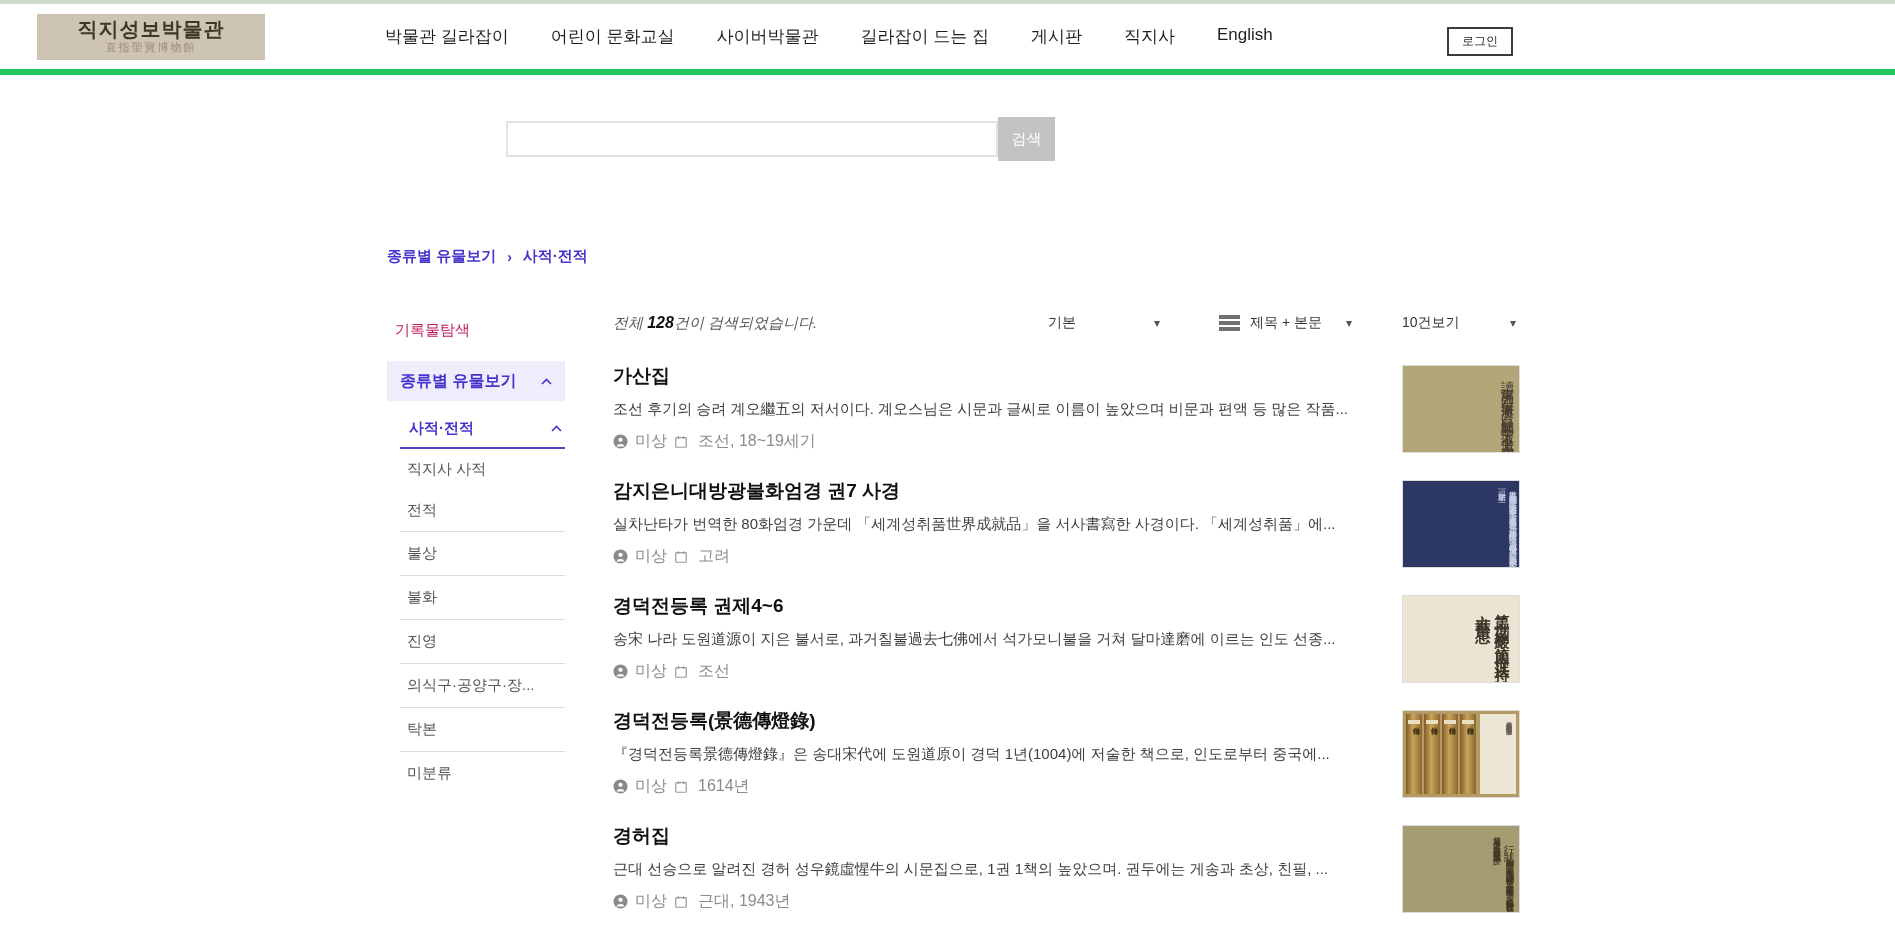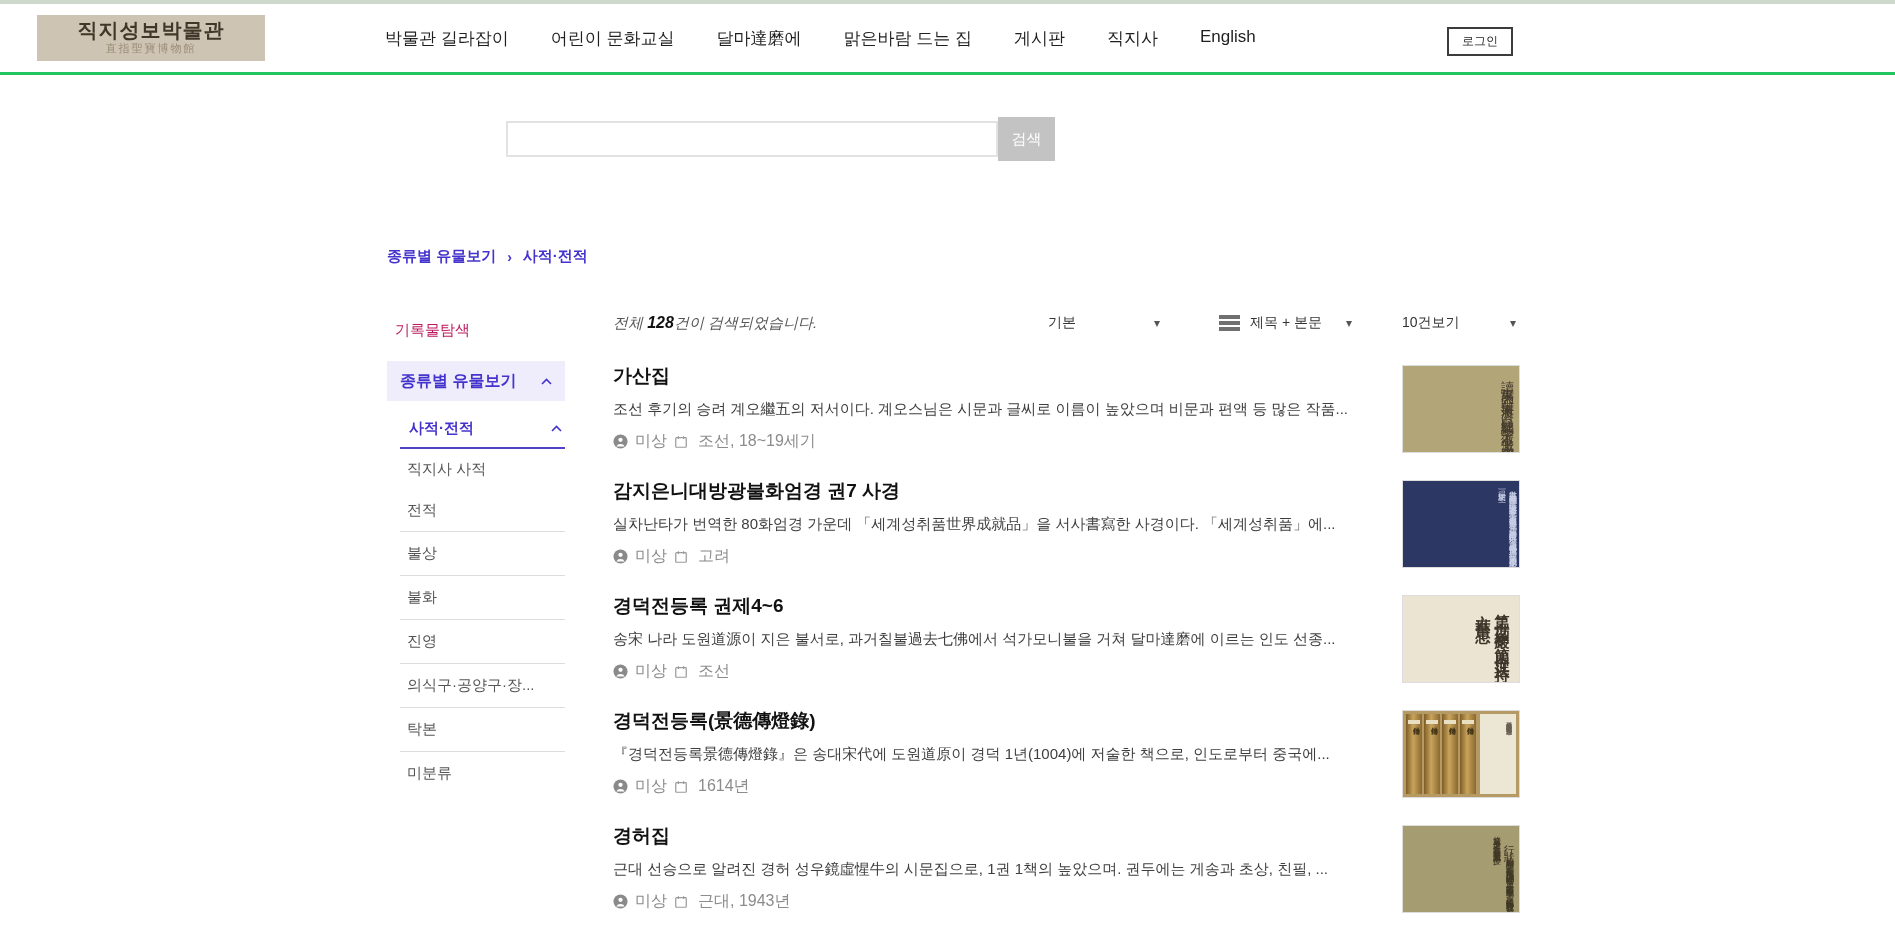--- a/index.html
+++ b/index.html
@@ -1,18 +1,18 @@
 <!DOCTYPE html>
 <html><head>
 <meta charset="utf-8">
 <style>
   * { box-sizing: border-box; }
   body { margin:0; width:1895px; background:#fff; font-family:"Liberation Sans","DejaVu Sans",sans-serif; color:#222; }
   .top-strip { height:4px; background:#ccd9cb; }
-  .header { height:71px; display:flex; align-items:center; border-bottom:3px solid #22c55e; position:relative; background:#fff; }
+  .header { height:71px; display:flex; align-items:center; border-bottom:6px solid #22c55e; position:relative; background:#fff; }
   .logo { margin-left:37px; width:228px; height:46px; background:#cec4b3; display:flex; flex-direction:column; align-items:center; justify-content:center; cursor:pointer; }
   .logo-title { font-size:20px; font-weight:bold; color:#403629; letter-spacing:1px; line-height:1.05; }
   .logo-sub { font-size:11px; color:#9a8d77; letter-spacing:2px; }
   .nav { display:flex; gap:42px; margin-left:120px; font-size:17px; color:#1f1f1f; }
   .nav-item { cursor:pointer; white-space:nowrap; }
   .login-btn { position:absolute; left:1447px; top:23px; border:2px solid #3c3c3c; background:#fff; font-size:12px; padding:4px 13px; color:#1f1f1f; cursor:pointer; font-family:inherit; }
 
   .search-row { margin:42px 0 0 506px; display:flex; align-items:center; height:44px; }
   .search-input { width:492px; height:36px; border:2px solid #e2e2e2; outline:none; font-size:16px; padding:0 10px; font-family:inherit; }
   .search-btn { width:57px; height:44px; background:#c3c3c3; color:#fff; border:none; font-size:15px; cursor:pointer; font-family:inherit; }
@@ -75,22 +75,22 @@
 <div class="top-strip"></div>
 
 <div class="header">
   <div class="logo">
     <div class="logo-title">직지성보박물관</div>
     <div class="logo-sub">直指聖寶博物館</div>
   </div>
   <nav class="nav">
     <span class="nav-item">박물관 길라잡이</span>
     <span class="nav-item">어린이 문화교실</span>
-    <span class="nav-item">달마達磨에</span>
-    <span class="nav-item">맑은바람 드는 집</span>
+    <span class="nav-item">사이버박물관</span>
+    <span class="nav-item">길라잡이 드는 집</span>
     <span class="nav-item">게시판</span>
     <span class="nav-item">직지사</span>
     <span class="nav-item">English</span>
   </nav>
   <button class="login-btn">로그인</button>
 </div>
 
 <div class="search-row">
   <input class="search-input" type="text" placeholder="" value="" style="">
   <button class="search-btn">검색</button>

